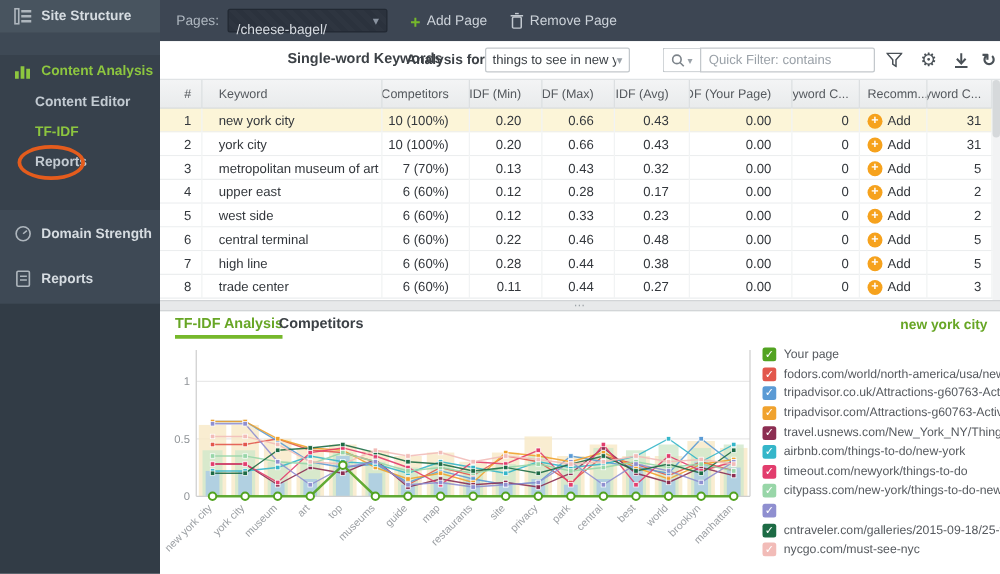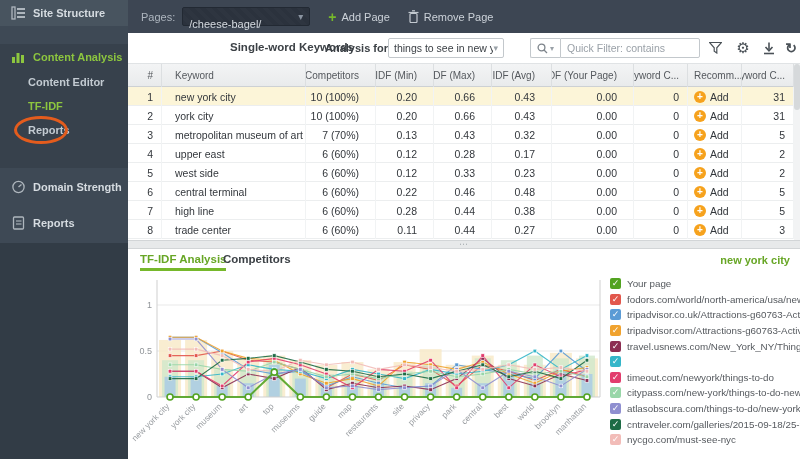--- a/index.html
+++ b/index.html
@@ -682,32 +682,32 @@
           <div class="leg-item">
             <span class="leg-box" style="background: rgb(240, 162, 46);">✓</span>
             <span class="leg-lbl">tripadvisor.com/Attractions-g60763-Activities...</span>
           </div>
           <div class="leg-item">
             <span class="leg-box" style="background: rgb(140, 46, 82);">✓</span>
             <span class="leg-lbl">travel.usnews.com/New_York_NY/Things_T...</span>
           </div>
           <div class="leg-item">
             <span class="leg-box" style="background: rgb(53, 182, 201);">✓</span>
+            <span class="leg-lbl">airbnb.com/things-to-do/new-york</span>
           </div>
           <div class="leg-item">
             <span class="leg-box" style="background: rgb(226, 61, 109);">✓</span>
             <span class="leg-lbl">timeout.com/newyork/things-to-do</span>
           </div>
           <div class="leg-item">
             <span class="leg-box" style="background: rgb(152, 214, 168);">✓</span>
             <span class="leg-lbl">citypass.com/new-york/things-to-do-new-york</span>
           </div>
           <div class="leg-item">
             <span class="leg-box" style="background: rgb(143, 143, 208);">✓</span>
-            <span class="leg-lbl">atlasobscura.com/things-to-do/new-york</span>
           </div>
           <div class="leg-item">
             <span class="leg-box" style="background: rgb(29, 107, 69);">✓</span>
             <span class="leg-lbl">cntraveler.com/galleries/2015-09-18/25-thin...</span>
           </div>
           <div class="leg-item">
             <span class="leg-box" style="background: rgb(242, 188, 184);">✓</span>
             <span class="leg-lbl">nycgo.com/must-see-nyc</span>
           </div>
         </div>

